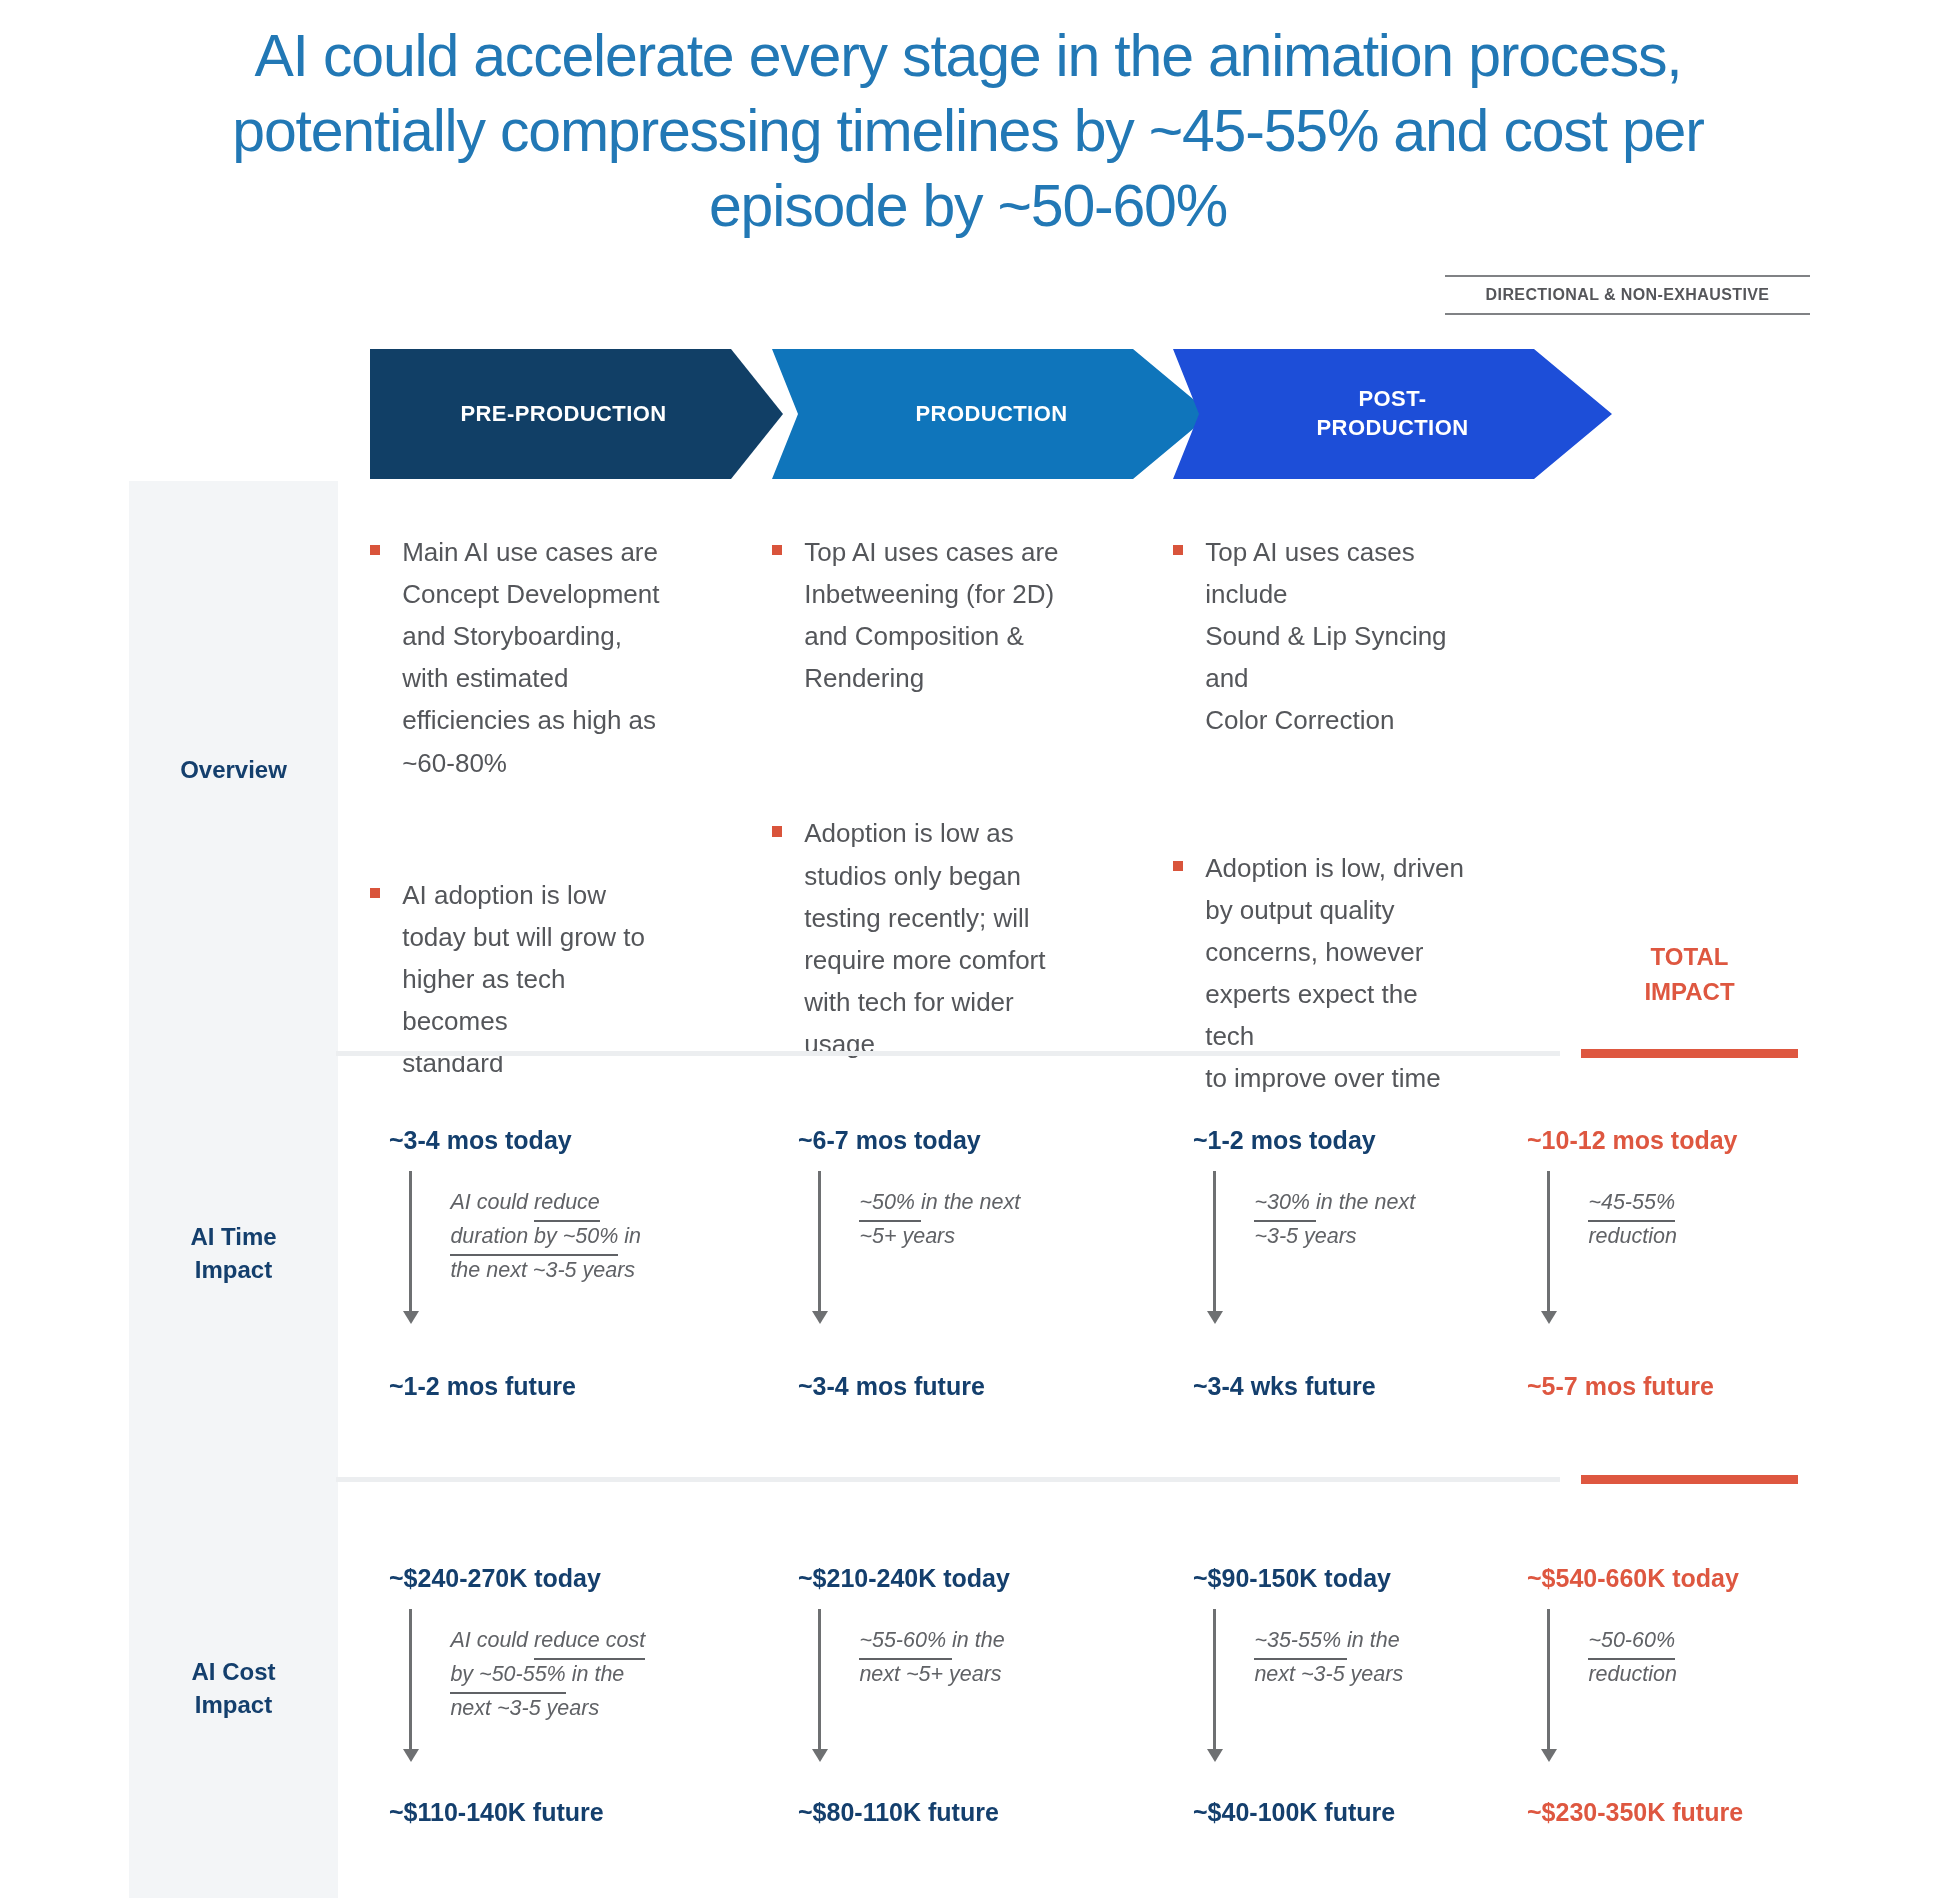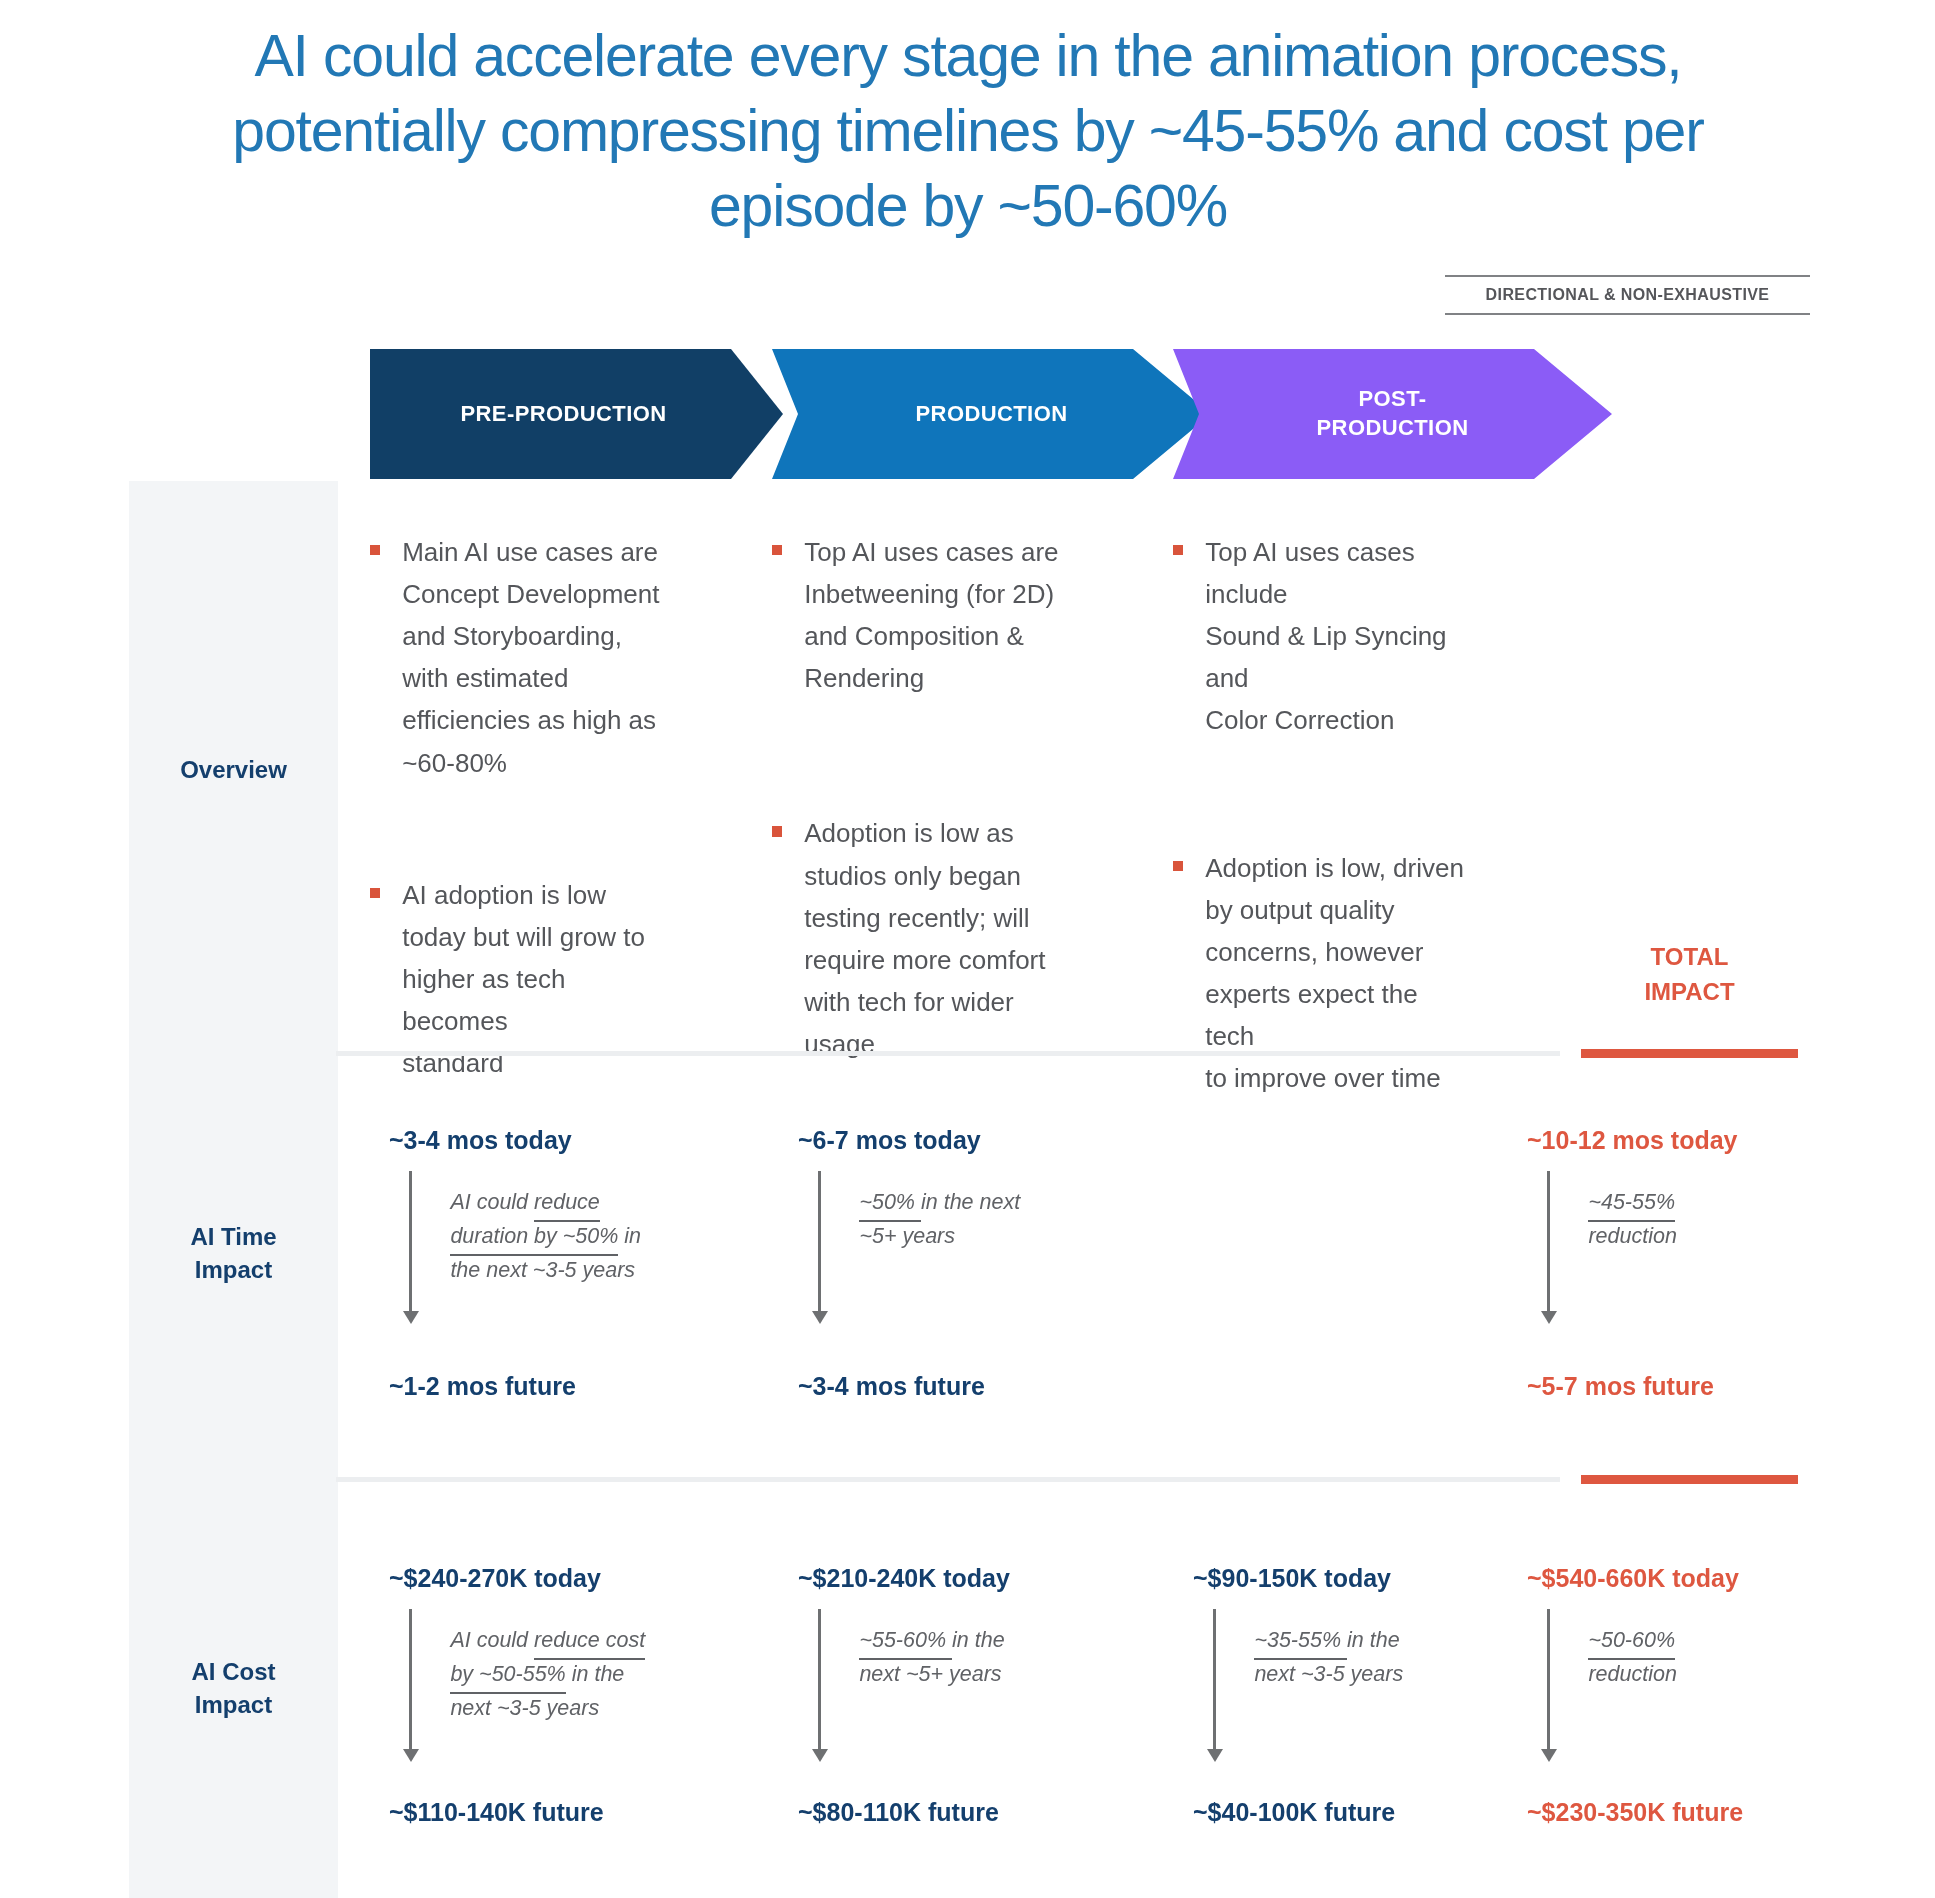--- a/index.html
+++ b/index.html
@@ -77,21 +77,21 @@
 <div class="page">
 
   <div class="title">AI could accelerate every stage in the animation process,
 potentially compressing timelines by ~45-55% and cost per
 episode by ~50-60%</div>
 
   <div class="tag">DIRECTIONAL &amp; NON-EXHAUSTIVE</div>
 
   <div class="chevron chev-1" style="background: rgb(17, 63, 102);">PRE-PRODUCTION</div>
   <div class="chevron chev-2" style="background: rgb(15, 117, 187);">PRODUCTION</div>
-  <div class="chevron chev-3" style="background: #8b5cf6;">POST-
+  <div class="chevron chev-3" style="background: #1d4ed8;">POST-
 PRODUCTION</div>
 
   <div class="sidebar"></div>
   <div class="row-label" id="lbl-overview">Overview</div>
   <div class="row-label" id="lbl-time">AI Time
 Impact</div>
   <div class="row-label" id="lbl-cost">AI Cost
 Impact</div>
 
   <div class="bullets bcol-1">
@@ -170,20 +170,29 @@
   <div class="impact-cell time-cell cell-c2">
     <div class="val">~6-7 mos today</div>
     <div class="mid">
       <div class="arrow"></div>
       <div class="note"><span class="u">~50% </span>in the next
 ~5+ years</div>
     </div>
     <div class="val future">~3-4 mos future</div>
   </div>
 
+  <div class="impact-cell time-cell cell-c3">
+    <div class="val">~1-2 mos today</div>
+    <div class="mid">
+      <div class="arrow"></div>
+      <div class="note"><span class="u">~30% </span>in the next
+~3-5 years</div>
+    </div>
+    <div class="val future">~3-4 wks future</div>
+  </div>
 
   <div class="impact-cell time-cell cell-c4">
     <div class="val">~10-12 mos today</div>
     <div class="mid">
       <div class="arrow"></div>
       <div class="note"><span class="u">~45-55%</span>
 reduction</div>
     </div>
     <div class="val future">~5-7 mos future</div>
   </div>

